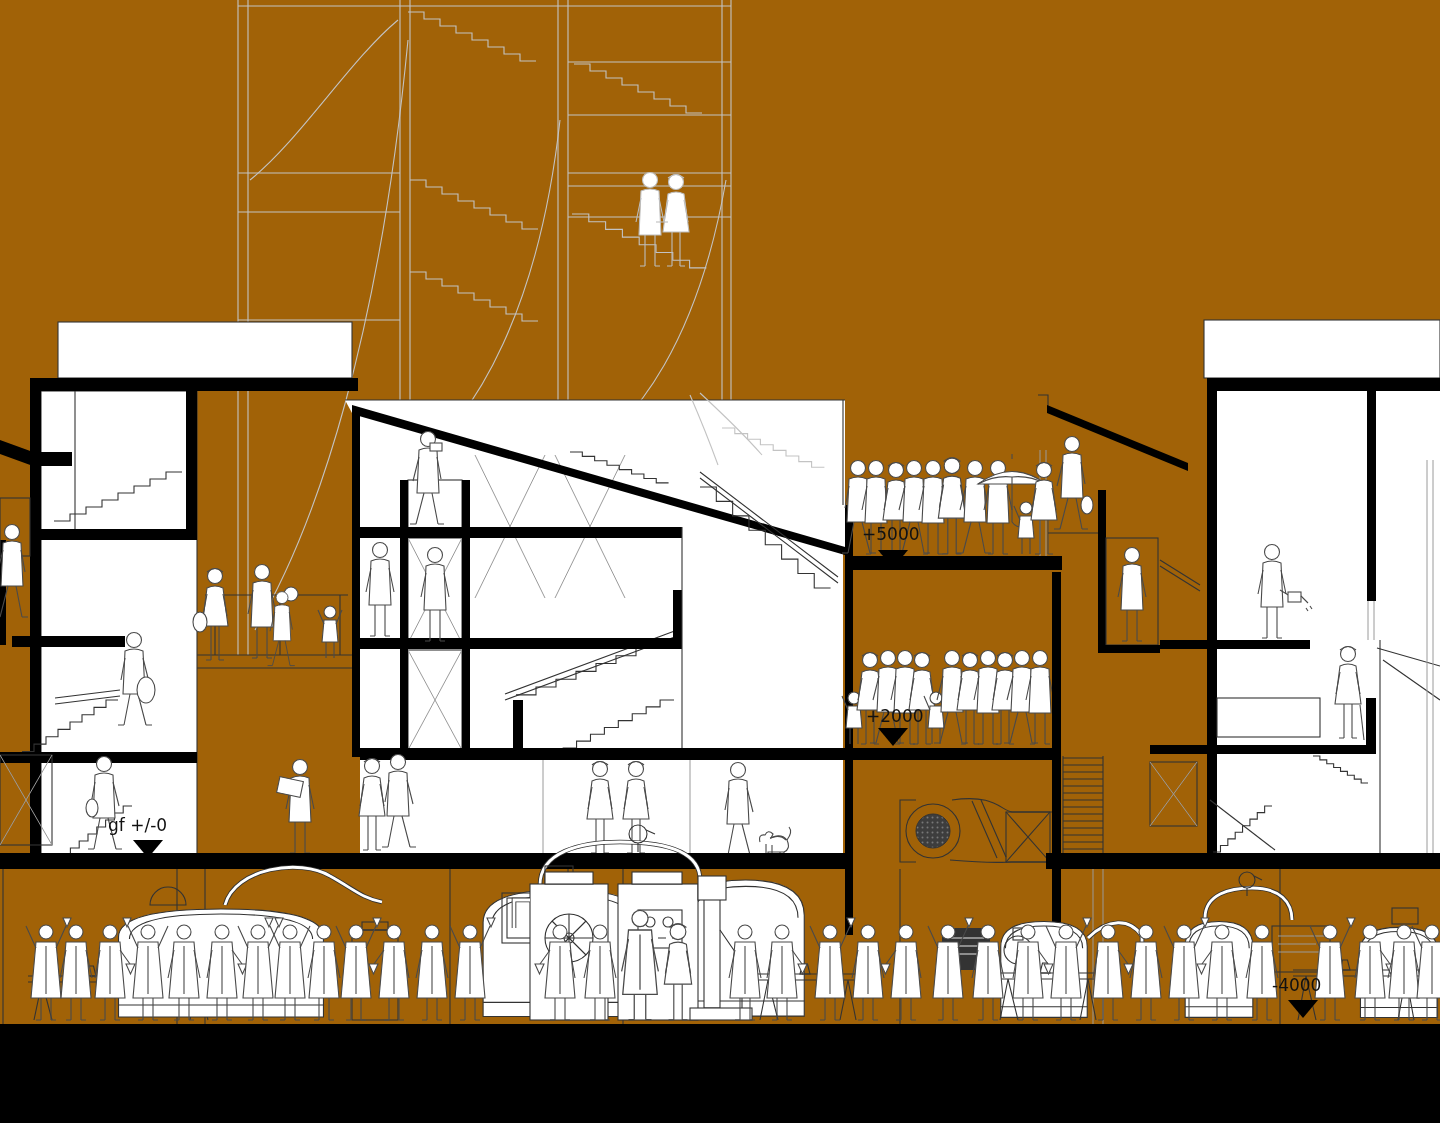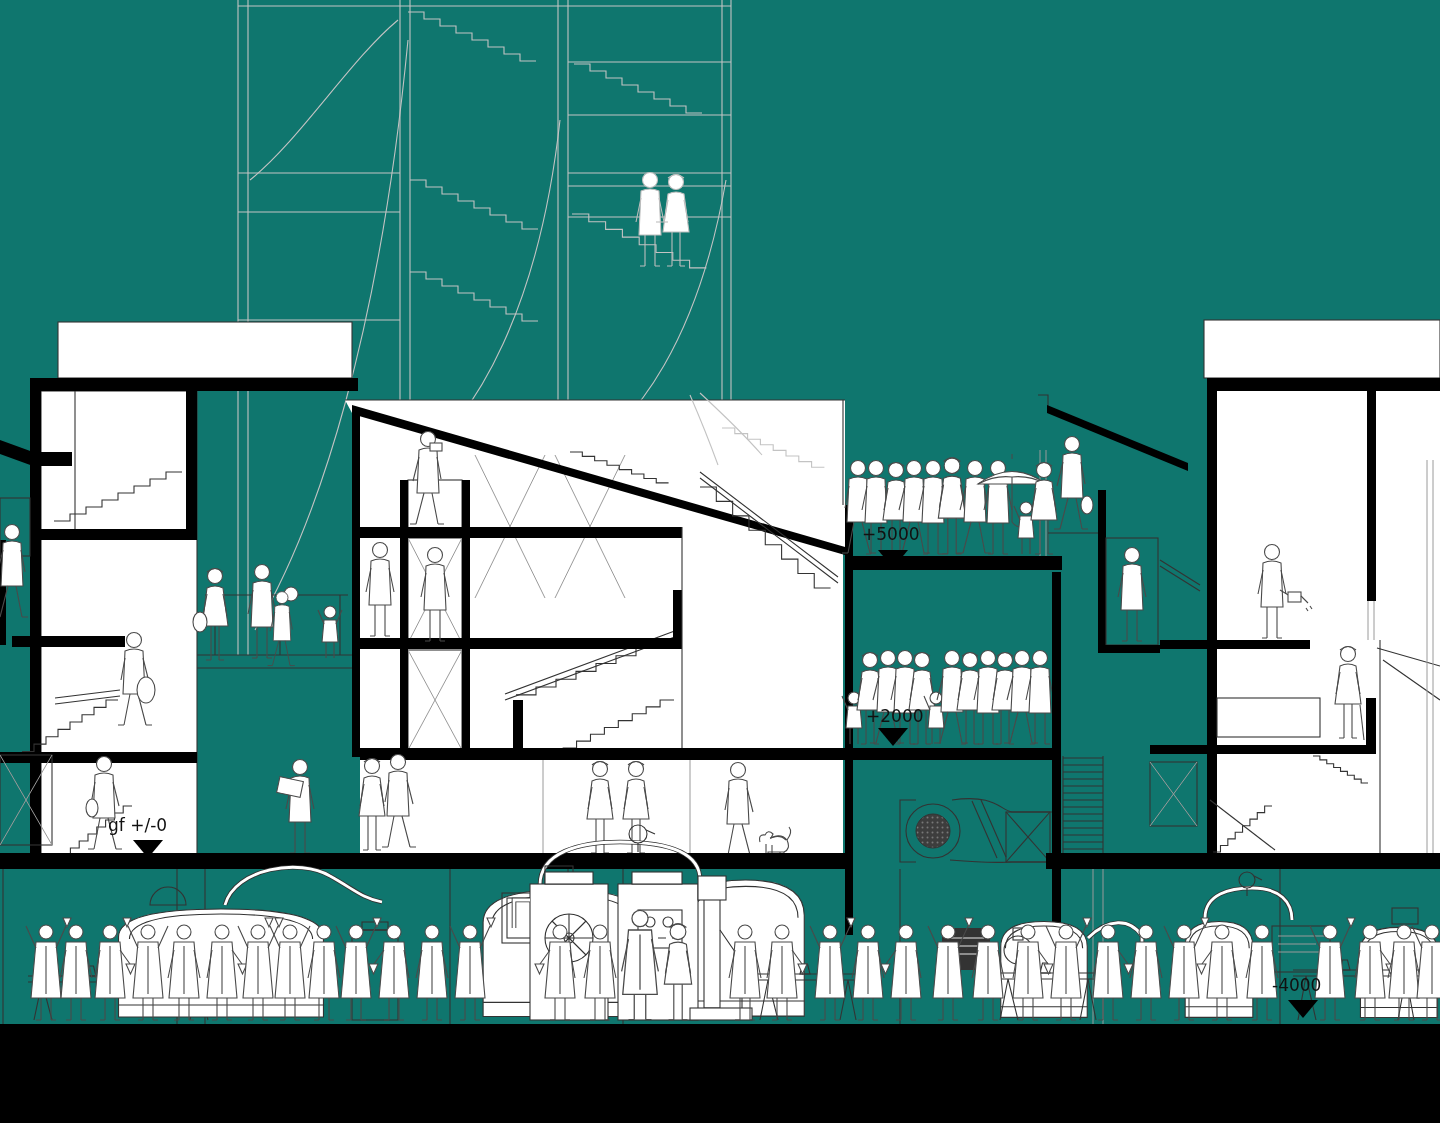--- a/index.html
+++ b/index.html
@@ -1,16 +1,16 @@
 <!DOCTYPE html>
 <html><head>
 <meta charset="utf-8">
 <style>
   html,body{margin:0;padding:0;background:#fff;}
-  .canvas{position:relative;width:1440px;height:1123px;background:#0f766e;overflow:hidden;}
+  .canvas{position:relative;width:1440px;height:1123px;background:#a16207;overflow:hidden;}
   svg{display:block;}
   .w{fill:#000;stroke:none;}
   .box{fill:#fff;stroke:#333;stroke-width:1.1;}
   .t{fill:none;stroke:#333;stroke-width:1.1;}
   .g{fill:none;stroke:#c3c3c3;stroke-width:1.1;}
   .fig{stroke:#4a4a4a;fill:none;stroke-width:1.1;}
   .gfig{stroke:#bdbdbd;fill:none;stroke-width:1.1;}
   .pipe{stroke:#333;stroke-width:4.6;fill:none;}
   .pipei{stroke:#fff;stroke-width:2.8;fill:none;}
   .lvl{font-family:"DejaVu Sans",sans-serif;font-size:17px;fill:#111;}

